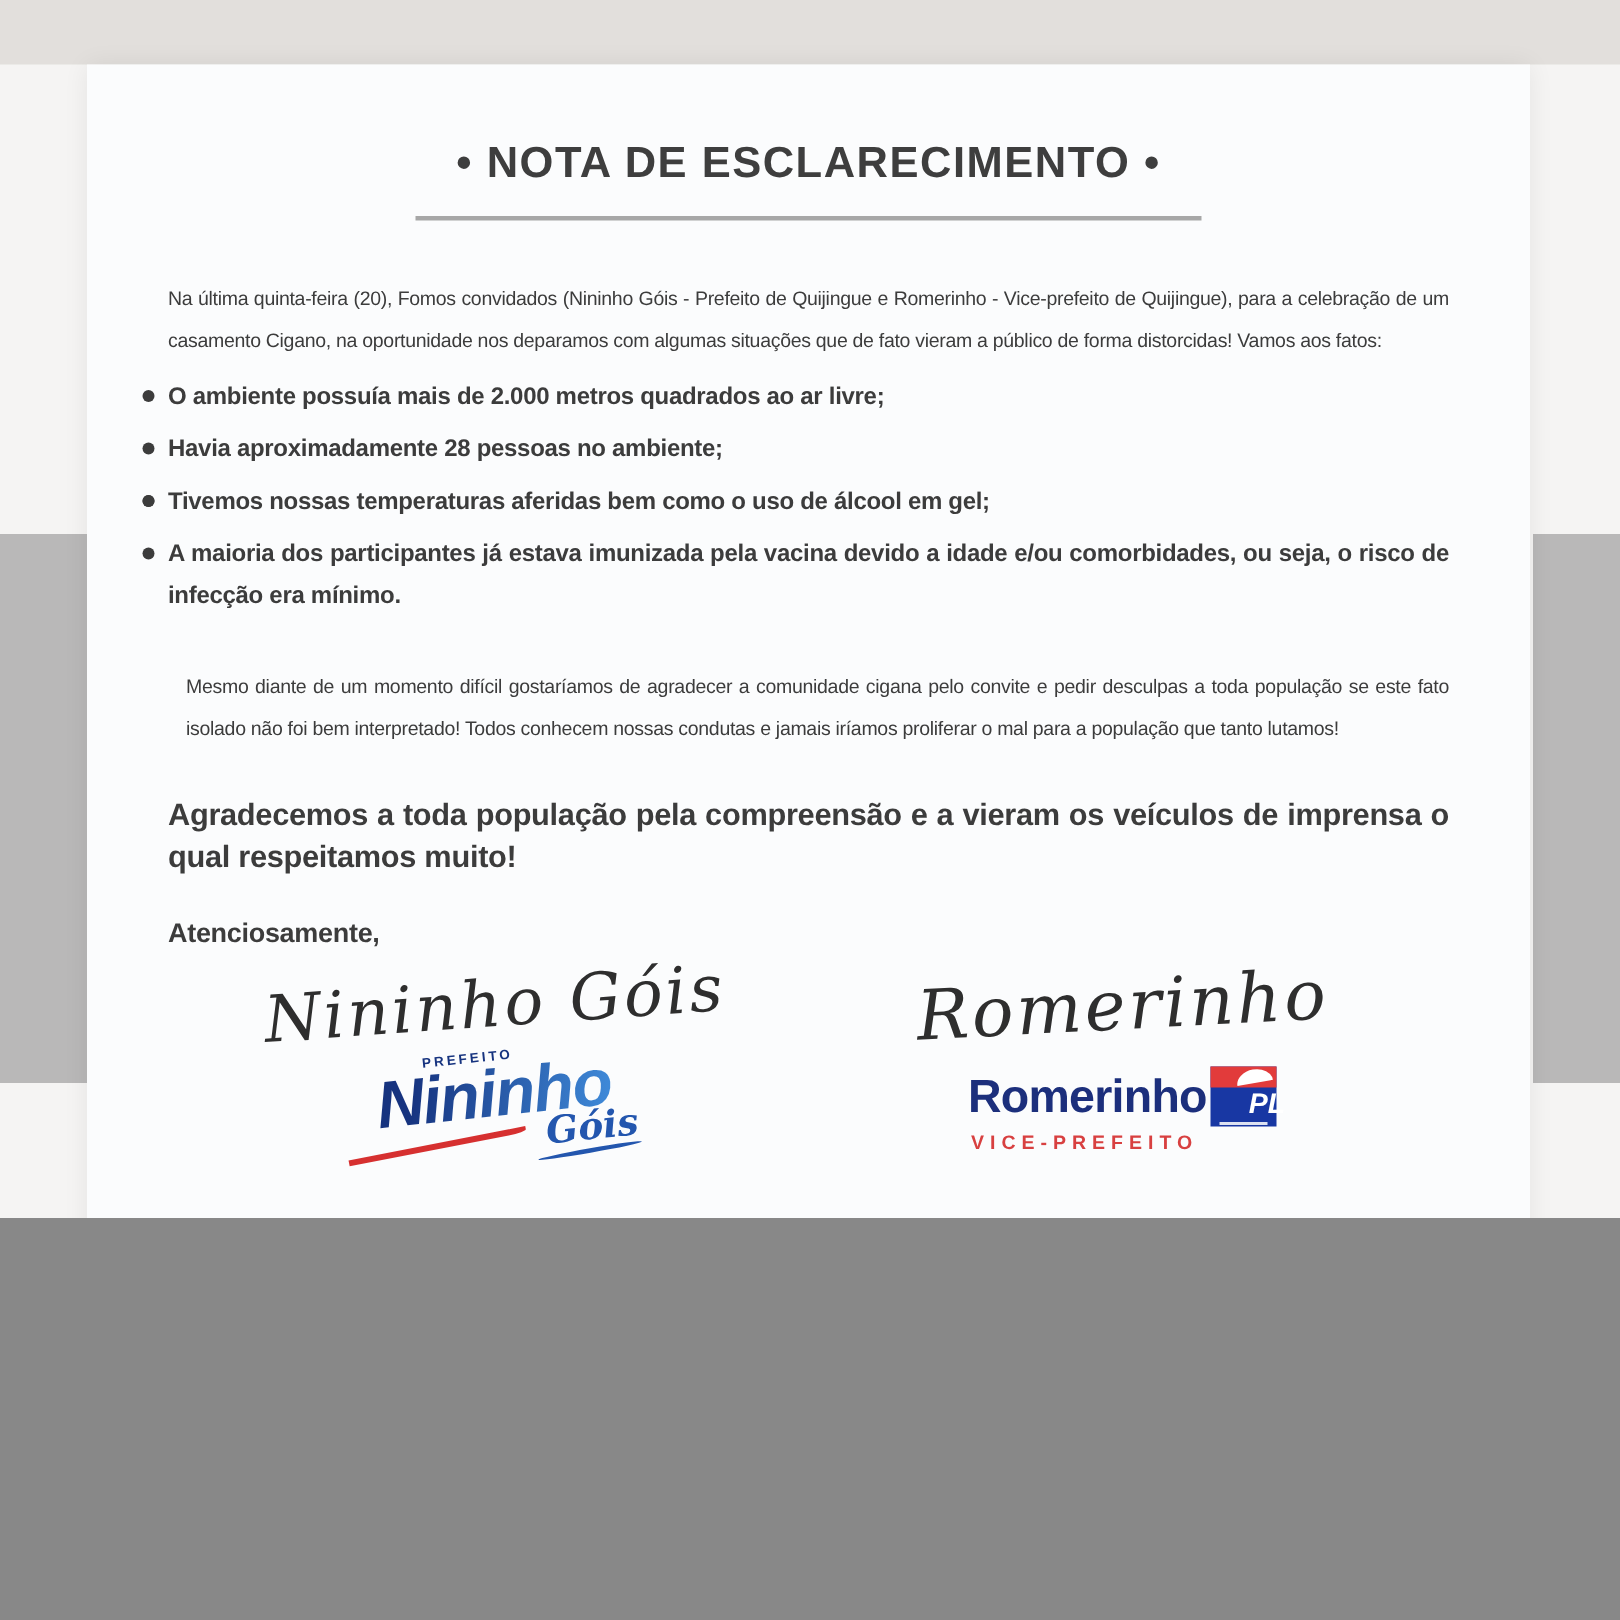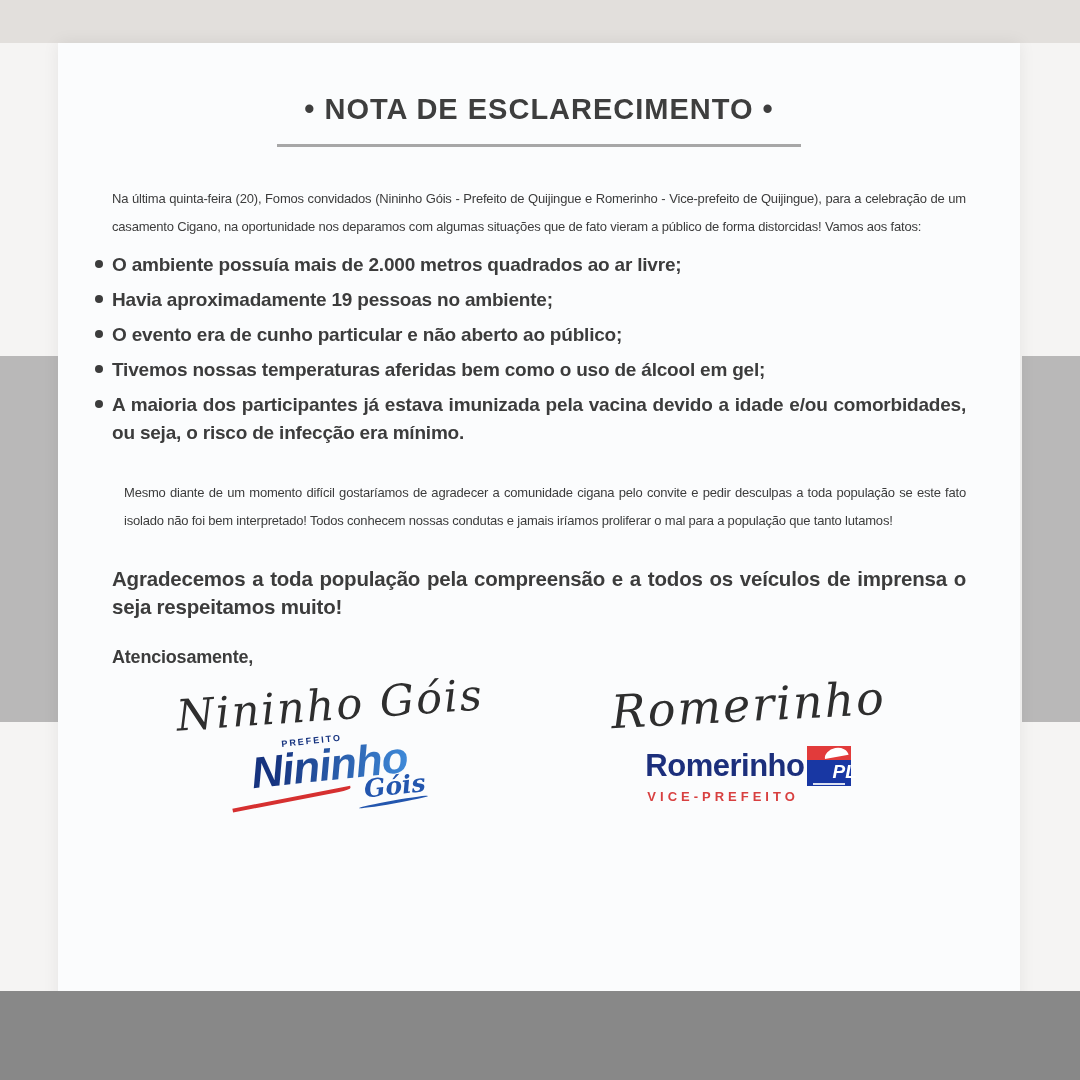--- a/index.html
+++ b/index.html
@@ -15,21 +15,21 @@
     --gois-blue:#2356ae;
     --romerinho-navy:#1c2f7c;
     --pl-red:#e23b3b;
     --pl-blue:#1837a3;
     --vice-prefeito-red:#d84040;
   }
   *{margin:0;padding:0;box-sizing:border-box;}
   html,body{background:#888;}
   body{font-family:"Liberation Sans",sans-serif;}
   .canvas{
-    position:relative;width:1080px;height:991px;margin:0 auto;
+    position:relative;width:1080px;height:812px;margin:0 auto;
     background:var(--canvas-margin);overflow:hidden;
   }
   .band-top,.band-bottom{
     position:absolute;left:0;width:1080px;background:var(--top-bottom-band);
   }
   .band-top{top:0;height:43px;}
   .band-bottom{top:1032px;height:48px;}
   .gray-band{
     position:absolute;top:356px;height:366px;width:58px;background:var(--side-gray-band);
   }
@@ -50,21 +50,21 @@
   .divider{
     width:524px;height:3px;background:var(--divider);
     margin:19px auto 0 auto;border:none;
   }
   .para{
     margin-top:38px;font-size:13px;line-height:28px;
     text-align:justify;letter-spacing:-0.2px;
   }
   .facts{
     list-style:none;margin-top:10px;font-weight:bold;
-    font-size:19px;line-height:28px;letter-spacing:-0.2px;
+    font-size:16px;line-height:28px;letter-spacing:-0.2px;
   }
   .facts li{
     position:relative;margin-top:7px;text-align:justify;
   }
   .facts li .dot{
     position:absolute;left:-17px;top:9px;width:8px;height:8px;
     border-radius:50%;background:var(--text);
   }
   .para-2{margin-top:32px;margin-left:12px;}
   .thanks{
@@ -162,39 +162,38 @@
 
     <p class="para">Na última quinta-feira (20), Fomos convidados (Nininho Góis - Prefeito de Quijingue e Romerinho - Vice-prefeito de Quijingue), para a celebração de um casamento Cigano, na oportunidade nos deparamos com algumas situações que de fato vieram a público de forma distorcidas! Vamos aos fatos:</p>
 
     <ul class="facts">
       <li>
         <span class="dot"></span>
         <span>O ambiente possuía mais de 2.000 metros quadrados ao ar livre;</span>
       </li>
       <li>
         <span class="dot"></span>
-        <span>Havia aproximadamente 19 pessoas no ambiente;</span>
-      </li>
-      <li>
-        <span class="dot"></span>
-        <span>O evento era de cunho particular e não aberto ao público;</span>
+        <span>Havia aproximadamente 28 pessoas no ambiente;</span>
+      </li>
+      <li>
+        <span class="dot"></span>
       </li>
       <li>
         <span class="dot"></span>
         <span>Tivemos nossas temperaturas aferidas bem como o uso de álcool em gel;</span>
       </li>
       <li>
         <span class="dot"></span>
         <span>A maioria dos participantes já estava imunizada pela vacina devido a idade e/ou comorbidades, ou seja, o risco de infecção era mínimo.</span>
       </li>
     </ul>
 
     <p class="para para-2">Mesmo diante de um momento difícil gostaríamos de agradecer a comunidade cigana pelo convite e pedir desculpas a toda população se este fato isolado não foi bem interpretado! Todos conhecem nossas condutas e jamais iríamos proliferar o mal para a população que tanto lutamos!</p>
 
-    <p class="thanks">Agradecemos a toda população pela compreensão e a todos os veículos de imprensa o seja respeitamos muito!</p>
+    <p class="thanks">Agradecemos a toda população pela compreensão e a vieram os veículos de imprensa o qual respeitamos muito!</p>
 
     <p class="signoff">Atenciosamente,</p>
 
     <div class="signatures">
 
       <div class="sig-col left">
         <div class="handwriting">Nininho Góis</div>
         <div class="logo-nininho">
           <div class="logo-pretitle">PREFEITO</div>
           <div class="logo-bigname">Nininho</div>

